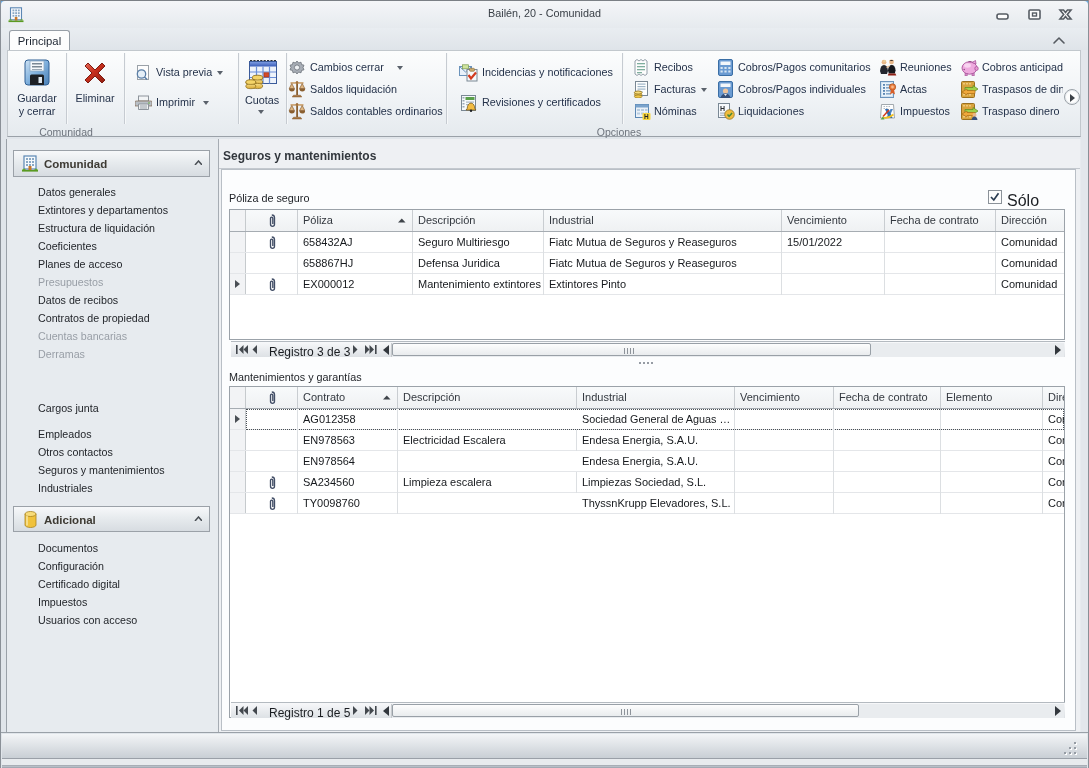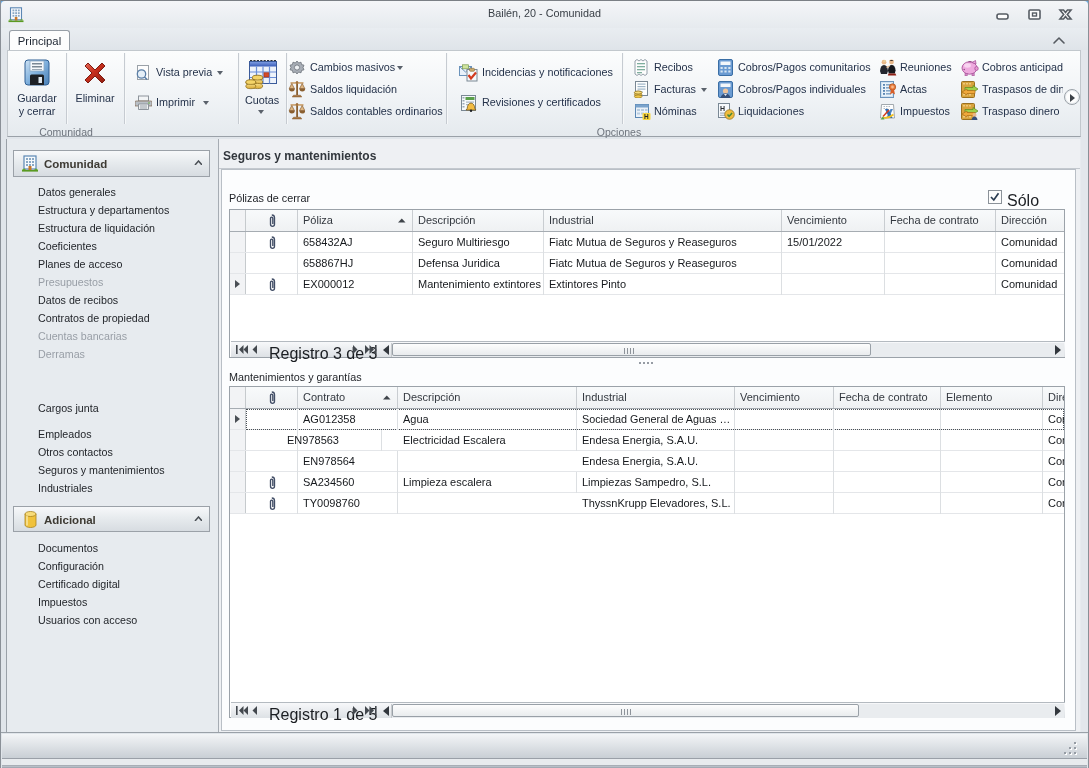--- a/index.html
+++ b/index.html
@@ -62,21 +62,21 @@
 .ghc{position:absolute;top:0;height:21px;font-size:11px;color:#33383f;
   border-right:1px solid #c9cdd1;padding:4px 0 0 5px;white-space:nowrap;overflow:hidden;}
 .gc{position:absolute;top:0;height:21px;font-size:11px;color:#16191d;
   border-right:1px solid #dcdfe2;padding:4px 0 0 5px;white-space:nowrap;overflow:hidden;}
 .grow{position:absolute;left:0;width:100%;height:21px;border-bottom:1px solid #e4e6e9;}
 .gind{position:absolute;left:0;top:0;width:16px;height:100%;background:#f2f3f5;border-right:1px solid #c6cacd;}
 .rowarrow{position:absolute;width:0;height:0;border-top:4px solid transparent;border-bottom:4px solid transparent;border-left:5px solid #4a4f55;}
 
 .nav{position:absolute;left:1px;height:16px;border-top:1px solid #b4bac0;
   background:linear-gradient(#f7f8fa,#dde1e5);}
-.navtxt{position:absolute;top:3px;font-size:16px;color:#1a1d21;white-space:nowrap;}
+.navtxt{position:absolute;top:3px;font-size:12px;color:#1a1d21;white-space:nowrap;}
 .sctrack{position:absolute;top:1px;height:14px;background:#e9ecef;border-left:1px solid #c6cacd;}
 .scthumb{position:absolute;top:0px;height:13px;background:linear-gradient(#fdfdfd,#e9ecee);border:1px solid #99a0a7;border-radius:2px;}
 .scgrip{position:absolute;top:4px;width:1px;height:6px;background:#8d939a;}
 
 #statusbar{left:2px;top:734px;width:1085px;height:24px;background:linear-gradient(#f3f5f7,#c9cfd5);}
 #botline1{left:2px;top:758px;width:1085px;height:1px;background:#9aa0a8;}
 #botfill{left:2px;top:759px;width:1085px;height:6px;background:#e8ebee;}
 #botline2{left:2px;top:765px;width:1085px;height:1px;background:#a8aeb6;}
 #botfill2{left:2px;top:766px;width:1085px;height:2px;background:linear-gradient(#c3c9d0,#97a0ab);}
 .dot{position:absolute;width:2px;height:2px;background:#969ca4;}
@@ -215,21 +215,21 @@
       <rect x="5" y="12.5" width="7" height="1" fill="#9aa1a8"></rect>
     <circle cx="14" cy="8" r="0.9" fill="#7fb069"></circle>
   </svg>
   <div class="abs rlabel" style="left:156px;top:96px">Imprimir</div>
   <div class="abs darr" style="left:203px;top:101px"></div>
   
   <svg class="abs" style="left:289px;top:60px" width="16" height="15" viewBox="0 0 16 15">
     <path d="M8 1 L9.6 3 L12 2.2 L12.6 4.6 L15 5.2 L14 7.5 L15 9.8 L12.6 10.4 L12 12.8 L9.6 12 L8 14 L6.4 12 L4 12.8 L3.4 10.4 L1 9.8 L2 7.5 L1 5.2 L3.4 4.6 L4 2.2 L6.4 3 Z" fill="#a8aeb6" stroke="#6b7178" stroke-width="0.8"></path>
     <circle cx="8" cy="7.5" r="2.6" fill="#eef1f4" stroke="#6b7178" stroke-width="0.8"></circle>
   </svg>
-  <div class="abs rlabel" style="left:310px;top:61px">Cambios masivos</div>
+  <div class="abs rlabel" style="left:310px;top:61px">Cambios cerrar</div>
   <div class="abs darr" style="left:397px;top:66px"></div>
   <svg class="abs" style="left:288px;top:81px" width="18" height="17" viewBox="0 0 18 17">
       <g id="scale1">
     <rect x="8.2" y="0.5" width="1.8" height="13.5" fill="#8a5f30"></rect>
     <rect x="2.5" y="1.2" width="13" height="1.5" fill="#c89a62"></rect>
     <circle cx="9" cy="1.6" r="1.3" fill="#a3713c"></circle>
     <path d="M3.8 2.5 L1.2 7.6 h5.2 Z" fill="#e0b884" stroke="#8a5f30" stroke-width="0.7"></path>
     <path d="M14.2 2.5 L11.6 7.6 h5.2 Z" fill="#e0b884" stroke="#8a5f30" stroke-width="0.7"></path>
     <path d="M1 7.6 a2.9 2.9 0 0 0 5.8 0Z" fill="#8a5f30"></path>
         <path d="M11.4 7.6 a2.9 2.9 0 0 0 5.8 0Z" fill="#8a5f30"></path>
@@ -451,28 +451,28 @@
           <rect x="10" y="0" width="1.6" height="9" fill="#43484e"></rect>
         </g>
     <g id="scleft">
           <path d="M6 0 L0 5 L6 10z" fill="#33383e"></path>
         </g>
     <g id="scright">
           <path d="M0 0 L6 5 L0 10z" fill="#33383e"></path>
         </g>
   </defs>
     </svg>
-  <div class="abs glabel" style="left:229px;top:192px">Pólizas de cerrar</div>
+  <div class="abs glabel" style="left:229px;top:192px">Póliza de seguro</div>
   <svg class="abs" style="left:988px;top:190px" width="14" height="14" viewBox="0 0 14 14">
     <rect x="0.5" y="0.5" width="13" height="13" fill="#fdfdfd" stroke="#8b9299"></rect>
     <path d="M3 7 L5.8 10 L10.5 3.2" fill="none" stroke="#2b3d52" stroke-width="1.7"></path>
   </svg>
   <div class="abs glabel" style="left:1007px;top:192px;font-size:16px">Sólo activos</div>
   
-  <div class="abs grid" id="g1" style="left:229px;top:209px;width:836px;height:149px">
+  <div class="abs grid" id="g1" style="left:229px;top:209px;width:836px;height:131px">
     <div class="abs gh" style="left:0;top:0;width:834px;height:22px">
       <div class="gind" style="height:21px"></div>
       <div class="ghc" style="left:16px;width:52px">
           <svg style="position:absolute;left:21px;top:3px" width="10" height="15">
             <use href="#clip"></use>
           </svg>
         </div>
       <div class="ghc" style="left:68px;width:115px">Póliza<svg style="position:absolute;right:6px;top:8px" width="8" height="5">
             <path d="M0 4.5 L3.75 0.5 L7.5 4.5z" fill="#3f444a"></path>
           </svg></div>
@@ -574,31 +574,30 @@
       <div class="ghc" style="left:711px;width:102px">Elemento</div>
       <div class="ghc" style="left:813px;width:21px;border-right:none">Dirección</div>
     </div>
     <div class="grow" style="top:22px">
       <div class="gind">
           <div class="rowarrow" style="left:5px;top:6px"></div>
         </div>
       <div style="position:absolute;left:16px;top:0;width:818px;height:21px;outline:1px dotted #4a4f55;outline-offset:-1px"></div>
       <div class="gc" style="left:16px;width:52px"></div>
       <div class="gc" style="left:68px;width:100px">AG012358</div>
-      <div class="gc" style="left:168px;width:179px">Agua</div>
       <div class="gc" style="left:347px;width:158px;font-size:10.8px;text-overflow:ellipsis;padding-right:2px">Sociedad General de Aguas desde 1909, S.A.</div>
       <div class="gc" style="left:505px;width:99px"></div>
       <div class="gc" style="left:604px;width:107px"></div>
       <div class="gc" style="left:711px;width:102px"></div>
       <div class="gc" style="left:813px;width:21px;border-right:none">Comunidad</div>
     </div>
     <div class="grow" style="top:43px">
       <div class="gind"></div>
       <div class="gc" style="left:16px;width:52px"></div>
-      <div class="gc" style="left:52px;width:100px">EN978563</div>
+      <div class="gc" style="left:68px;width:100px">EN978563</div>
       <div class="gc" style="left:168px;width:179px">Electricidad Escalera</div>
       <div class="gc" style="left:347px;width:158px">Endesa Energia, S.A.U.</div>
       <div class="gc" style="left:505px;width:99px"></div>
       <div class="gc" style="left:604px;width:107px"></div>
       <div class="gc" style="left:711px;width:102px"></div>
       <div class="gc" style="left:813px;width:21px;border-right:none">Comunidad</div>
     </div>
     <div class="grow" style="top:64px">
       <div class="gind"></div>
       <div class="gc" style="left:16px;width:52px"></div>
@@ -611,21 +610,21 @@
     </div>
     <div class="grow" style="top:85px">
       <div class="gind"></div>
       <div class="gc" style="left:16px;width:52px">
           <svg style="position:absolute;left:21px;top:3px" width="10" height="15">
             <use href="#clip"></use>
           </svg>
         </div>
       <div class="gc" style="left:68px;width:100px">SA234560</div>
       <div class="gc" style="left:168px;width:179px">Limpieza escalera</div>
-      <div class="gc" style="left:347px;width:158px">Limpiezas Sampedro, S.L.</div>
+      <div class="gc" style="left:347px;width:158px">Limpiezas Sociedad, S.L.</div>
       <div class="gc" style="left:505px;width:99px"></div>
       <div class="gc" style="left:604px;width:107px"></div>
       <div class="gc" style="left:711px;width:102px"></div>
       <div class="gc" style="left:813px;width:21px;border-right:none">Comunidad</div>
     </div>
     <div class="grow" style="top:106px">
       <div class="gind"></div>
       <div class="gc" style="left:16px;width:52px">
           <svg style="position:absolute;left:21px;top:3px" width="10" height="15">
             <use href="#clip"></use>
@@ -687,21 +686,21 @@
       <path d="M1 15 q2-3 4 0 z" fill="#6aaa2a"></path>
         <path d="M13 15 q2-3 4 0 z" fill="#6aaa2a"></path>
       <rect x="1" y="15" width="16" height="1.6" fill="#5a9a22"></rect>
     </svg>
     <span class="t">Comunidad</span>
     <svg class="schev" width="9" height="6">
         <path d="M1 5 L4.5 1 L8 5" fill="none" stroke="#4a4f55" stroke-width="1.5"></path>
       </svg>
   </div>
   <div class="abs sitem" style="top:186px">Datos generales</div>
-  <div class="abs sitem" style="top:204px">Estructura y departamentos</div>
+  <div class="abs sitem" style="top:204px">Extintores y departamentos</div>
   <div class="abs sitem" style="top:222px">Estructura de liquidación</div>
   <div class="abs sitem" style="top:240px">Coeficientes</div>
   <div class="abs sitem" style="top:258px">Planes de acceso</div>
   <div class="abs sitem sgray" style="top:276px">Presupuestos</div>
   <div class="abs sitem" style="top:294px">Datos de recibos</div>
   <div class="abs sitem" style="top:312px">Contratos de propiedad</div>
   <div class="abs sitem sgray" style="top:330px">Cuentas bancarias</div>
   <div class="abs sitem sgray" style="top:348px">Derramas</div>
   <div class="abs sitem" style="top:402px">Cargos junta</div>
   <div class="abs sitem" style="top:428px">Empleados</div>

